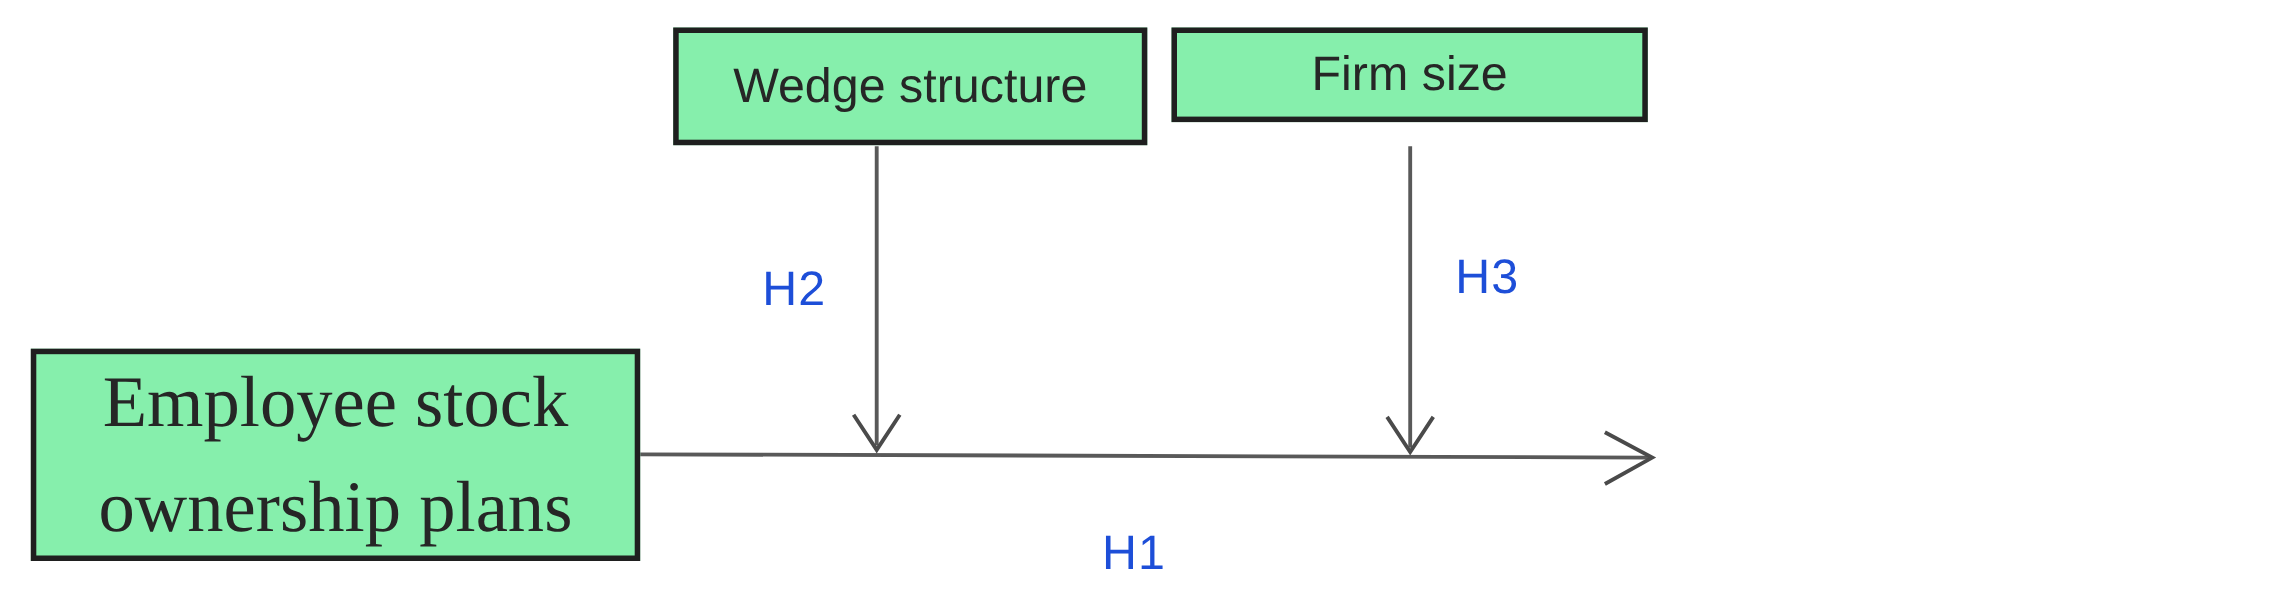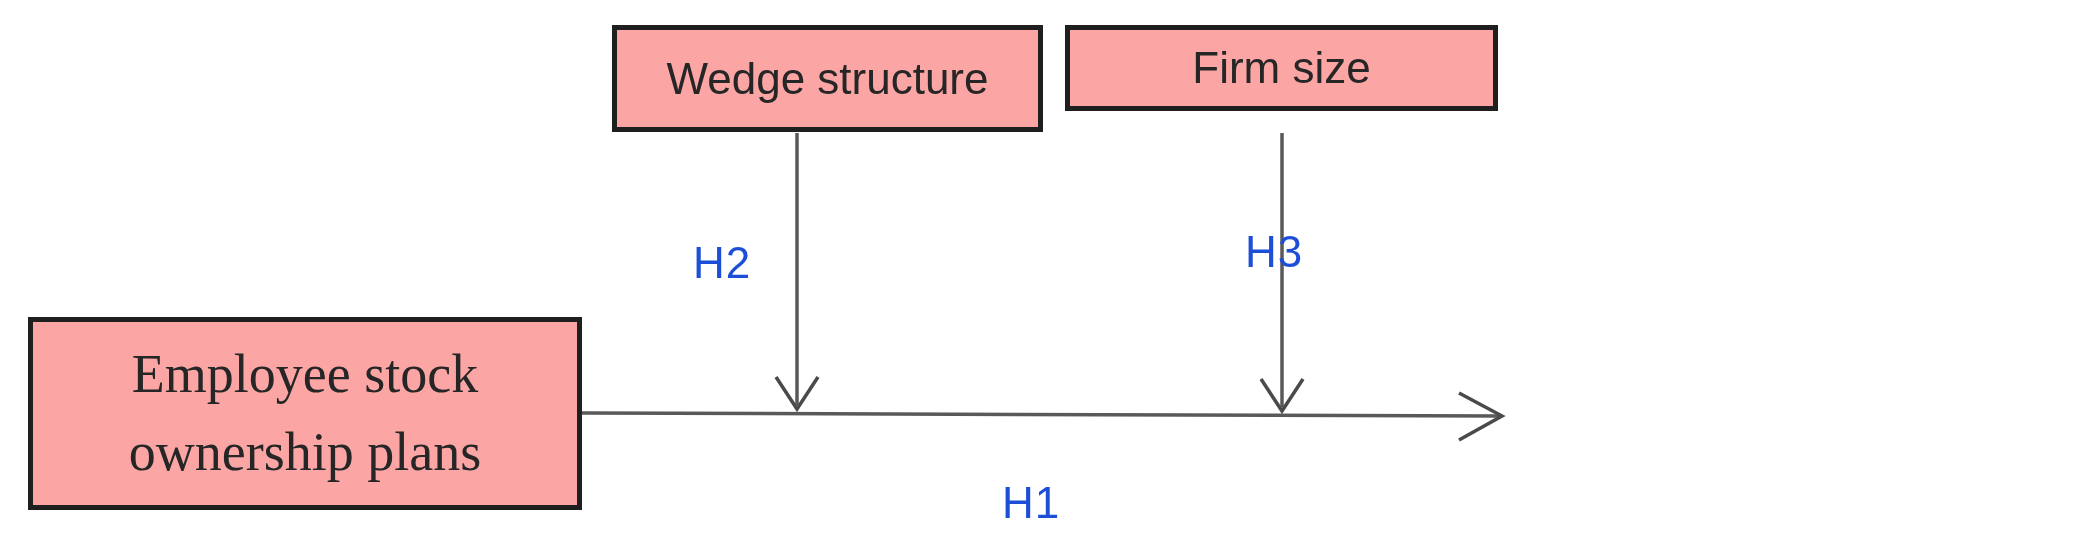--- a/index.html
+++ b/index.html
@@ -13,50 +13,50 @@
   }
   .arrows {
     position: absolute;
     left: 0; top: 0;
     width: 2080px; height: 546px;
   }
   .box {
     position: absolute;
     box-sizing: border-box;
     border: 5px solid #1f1f1f;
-    background: #fca5a5;
+    background: #86efac;
     display: flex;
     align-items: center;
     justify-content: center;
     text-align: center;
   }
   .box-label {
     color: #262626;
     white-space: pre-line;
     line-height: 1.45;
   }
   .sans { font-size: 44px; }
   .serif {
     font-family: "Liberation Serif", serif;
-    font-size: 54px;
+    font-size: 66px;
     line-height: 1.44;
   }
   .box-wedge { left: 612px; top: 25px;  width: 431px; height: 107px; }
   .box-firm  { left: 1065px; top: 25px; width: 433px; height: 86px; }
   .box-esop  { left: 28px;  top: 317px; width: 554px; height: 193px; }
   .box-csr   { left: 1503px; top: 322px; width: 549px; height: 188px; }
   .edge-label {
     position: absolute;
     transform: translate(-50%, -50%);
     font-size: 44px;
     color: #1d4ed8;
     letter-spacing: 1px;
   }
   .label-h2 { left: 722px;  top: 263px; }
-  .label-h3 { left: 1274px; top: 252px; }
+  .label-h3 { left: 1352px; top: 252px; }
   .label-h1 { left: 1031px; top: 503px; }
 </style>
 </head>
 <body>
 
 <div class="canvas">
 
   <svg class="arrows" viewBox="0 0 2080 546" xmlns="http://www.w3.org/2000/svg">
 
     <line x1="582" y1="413" x2="1499" y2="416" stroke="#595959" stroke-width="3.5"></line>

